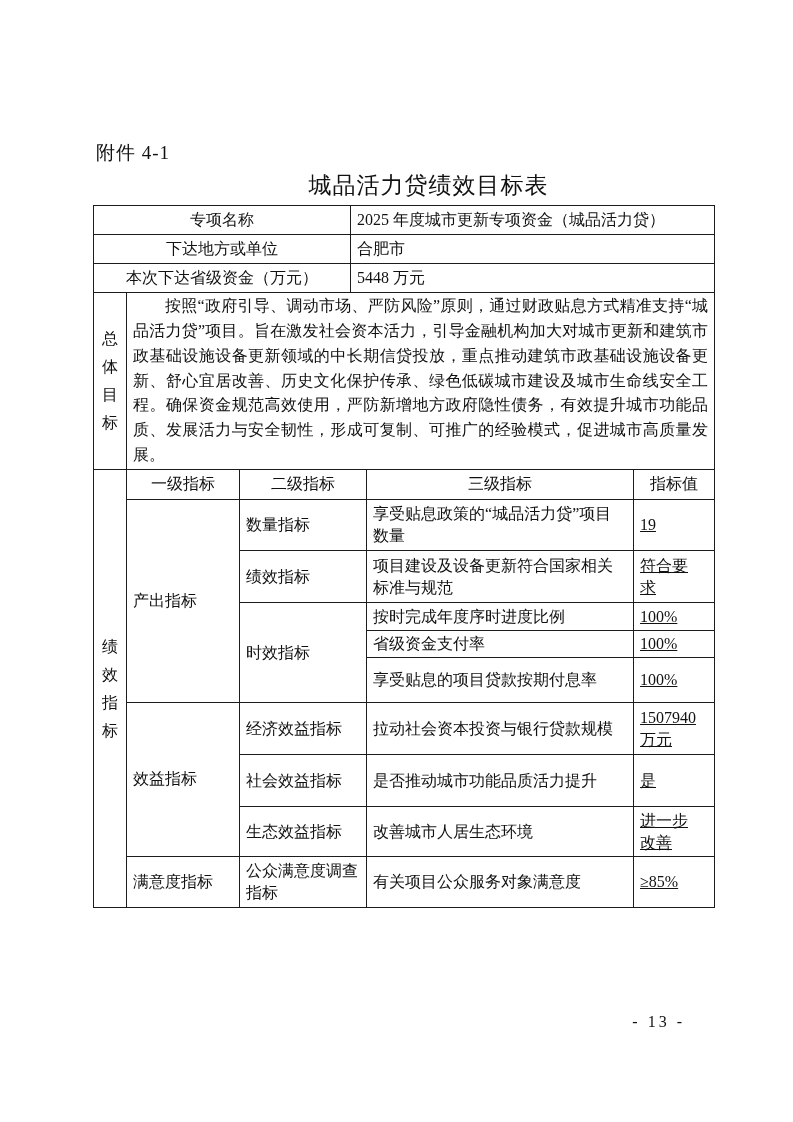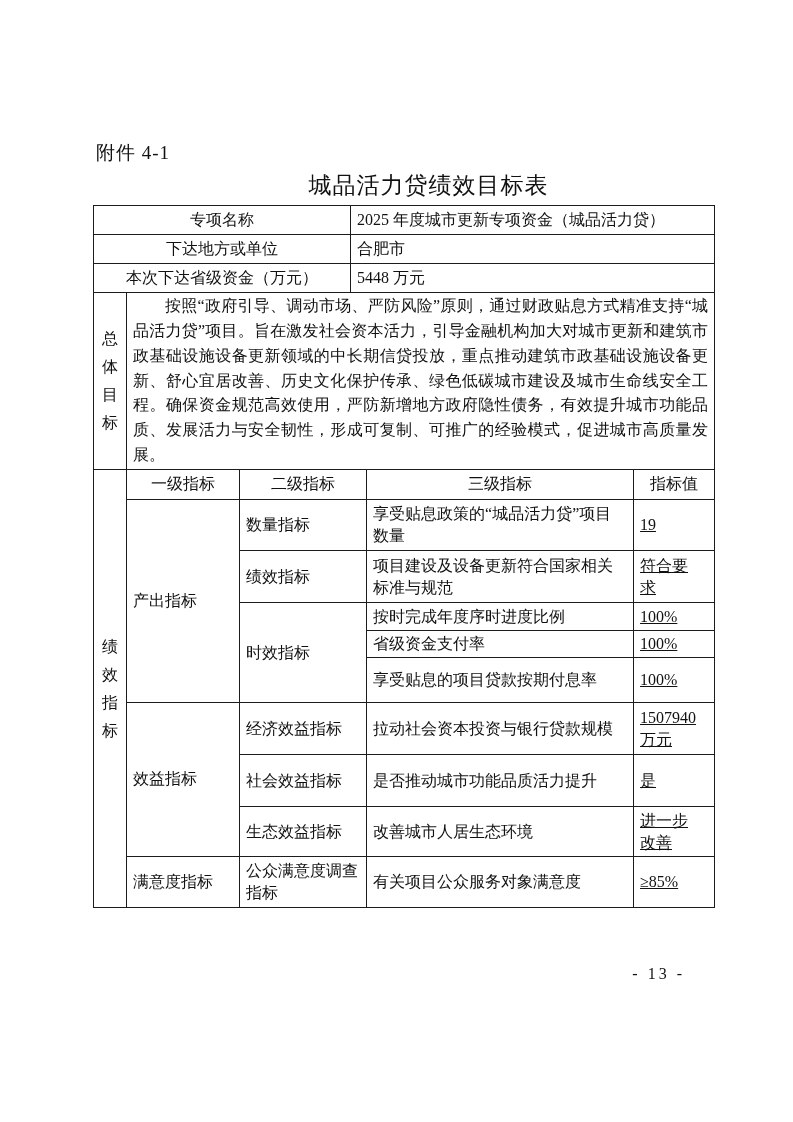--- a/index.html
+++ b/index.html
@@ -85,21 +85,21 @@
   tr.r1 td { height: 49px; }
   tr.r2 td { height: 25px; }
   tr.r3 td { height: 24px; }
   tr.r4 td { height: 42px; }
   tr.r5 td { height: 49px; }
   tr.r6 td { height: 49px; }
   tr.r7 td { height: 47px; }
   tr.r8 td { height: 48px; }
   .page-number {
     position: absolute;
-    top: 965px;
+    top: 1013px;
     left: 0;
     width: 100%;
     text-align: right;
     padding-right: 108px;
     box-sizing: border-box;
     font-size: 16px;
     letter-spacing: 3px;
   }
 </style>
 </head>

